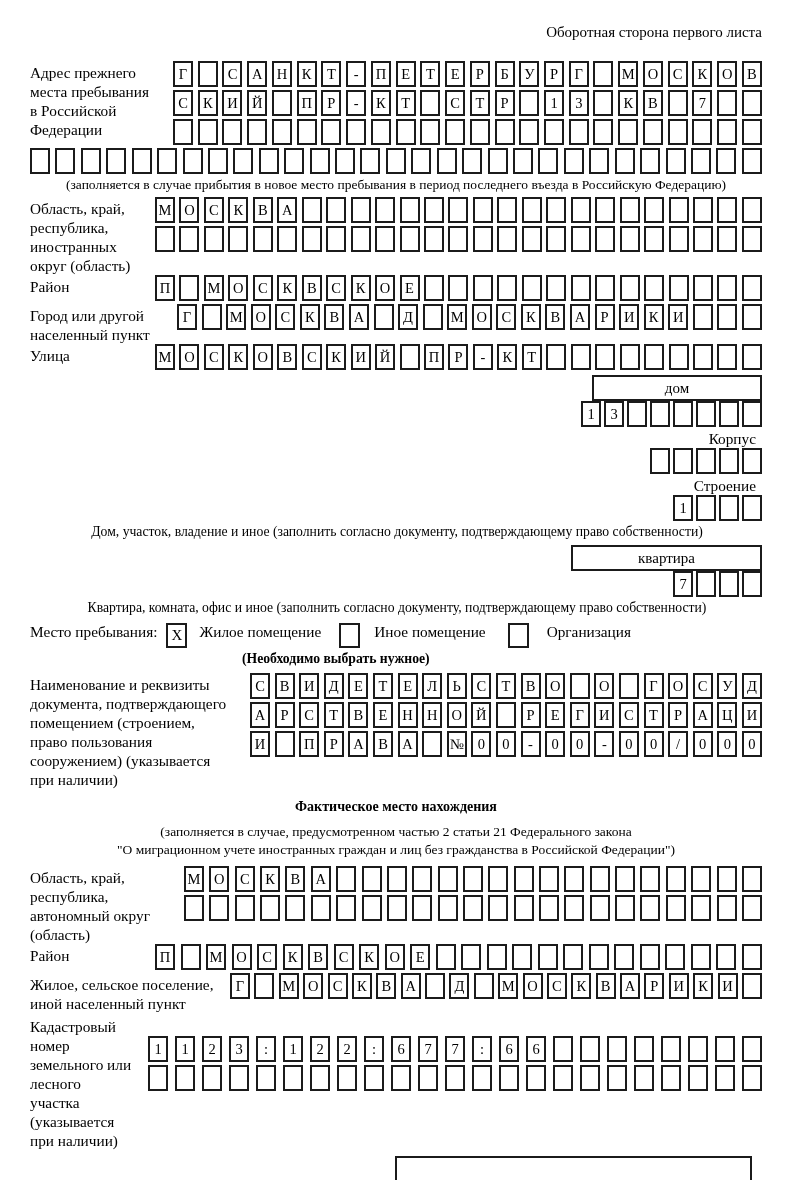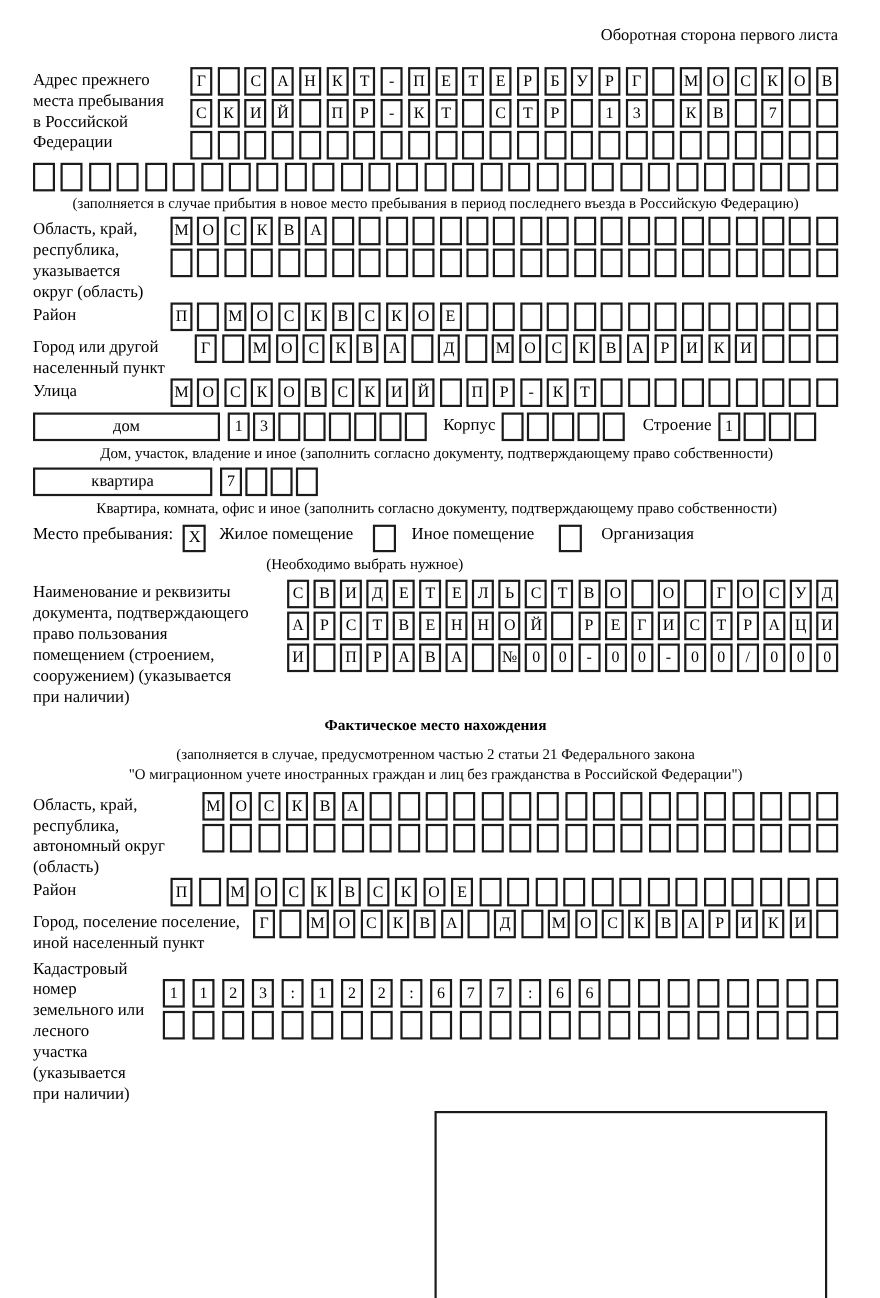--- a/index.html
+++ b/index.html
@@ -22,39 +22,39 @@
   }
   .w143{width:143px}.w125{width:125px}.w147{width:147px}.w220{width:220px}
   .w154{width:154px}.w200{width:200px}.w118{width:118px}
 
   .caption{font-size:13.5px;text-align:center;margin:1px 0 4px 0;}
   .caption-left{font-size:13.7px;text-align:center;margin:2px 0 5px 2px;}
   .h2{font-weight:bold;font-size:16.5px;text-align:center;margin:4px 0 9px 0;}
   .h3{font-weight:bold;font-size:14px;text-align:center;margin:10px 0 8px 0;}
 
   
-  .houserow{display:flex;align-items:flex-start;margin:2px 0 3px 0;}
+  .houserow{display:flex;align-items:flex-end;margin:2px 0 3px 0;flex-direction:column;}
   .widebox{
     border:2px solid #1b1b1b;height:26px;box-sizing:border-box;
     display:flex;align-items:center;justify-content:center;
     font-size:15px;flex-shrink:0;background:#fff;
   }
   .grp{display:flex;gap:3px;flex-shrink:0;}
   .inlab{font-size:15.3px;padding-top:3px;flex-shrink:0;}
 
   
   .stayrow{display:flex;align-items:flex-start;font-size:15.3px;margin:7px 0 3px 0;}
   .cb{
     width:21px;height:25px;box-sizing:border-box;border:2px solid #1b1b1b;
     display:inline-flex;align-items:center;justify-content:center;
     font-size:15px;flex-shrink:0;background:#fff;
   }
-  .choose-note{font-size:13.7px;margin:0 0 6px 212px;}
-
-  .doc-field{margin-top:4px;gap:11px;}
+  .choose-note{font-size:13.7px;margin:0 0 6px 212px;font-weight:bold;}
+
+  .doc-field{margin-top:4px;}
   .doc-field .cells{margin-bottom:3px;}
 
   .markbox{
     width:357px;height:176px;border:2px solid #1b1b1b;box-sizing:border-box;
     margin:6px 0 5px 365px;background:#fff;
   }
   .mt2{margin-top:2px}
 </style>
 </head>
 <body>
@@ -182,21 +182,21 @@
       <div class="cell"></div>
       <div class="cell"></div>
     </div>
   <div class="caption">(заполняется в случае прибытия в новое место пребывания в период последнего въезда в Российскую Федерацию)</div>
 
 
   <div class="field">
     <div class="flabel w125">
         <div>Область, край,</div>
         <div>республика,</div>
-        <div>указывается</div>
+        <div>иностранных</div>
         <div>округ (область)</div>
       </div>
     <div class="rows">
       <div class="cells">
           <div class="cell">М</div>
           <div class="cell">О</div>
           <div class="cell">С</div>
           <div class="cell">К</div>
           <div class="cell">В</div>
           <div class="cell">А</div>
@@ -375,21 +375,21 @@
     <div class="grp">
         <div class="cell">1</div>
         <div class="cell"></div>
         <div class="cell"></div>
         <div class="cell"></div>
       </div>
   </div>
   <div class="caption-left">Дом, участок, владение и иное (заполнить согласно документу, подтверждающему право собственности)</div>
 
   <div class="houserow">
-    <div class="widebox" style="width:163px">квартира</div>
+    <div class="widebox" style="width:191px">квартира</div>
     <div class="grp" style="margin-left:7px">
         <div class="cell">7</div>
         <div class="cell"></div>
         <div class="cell"></div>
         <div class="cell"></div>
       </div>
   </div>
   <div class="caption-left">Квартира, комната, офис и иное (заполнить согласно документу, подтверждающему право собственности)</div>
 
   <div class="stayrow">
@@ -400,22 +400,22 @@
     <span>Иное помещение</span>
     <span class="cb" style="margin:0 18px 0 22px"></span>
     <span>Организация</span>
   </div>
   <div class="choose-note">(Необходимо выбрать нужное)</div>
 
   <div class="field doc-field">
     <div class="flabel w220">
         <div>Наименование и реквизиты</div>
         <div>документа, подтверждающего</div>
+        <div>помещением (строением,</div>
         <div>право пользования</div>
-        <div>помещением (строением,</div>
         <div>сооружением) (указывается</div>
         <div>при наличии)</div>
       </div>
     <div class="rows">
       <div class="cells">
           <div class="cell">С</div>
           <div class="cell">В</div>
           <div class="cell">И</div>
           <div class="cell">Д</div>
           <div class="cell">Е</div>
@@ -579,21 +579,21 @@
           <div class="cell"></div>
           <div class="cell"></div>
           <div class="cell"></div>
           <div class="cell"></div>
         </div>
     </div>
   </div>
 
   <div class="field">
     <div class="flabel w200">
-        <div>Город, поселение поселение,</div>
+        <div>Жилое, сельское поселение,</div>
         <div>иной населенный пункт</div>
       </div>
     <div class="rows">
       <div class="cells">
           <div class="cell">Г</div>
           <div class="cell"></div>
           <div class="cell">М</div>
           <div class="cell">О</div>
           <div class="cell">С</div>
           <div class="cell">К</div>

